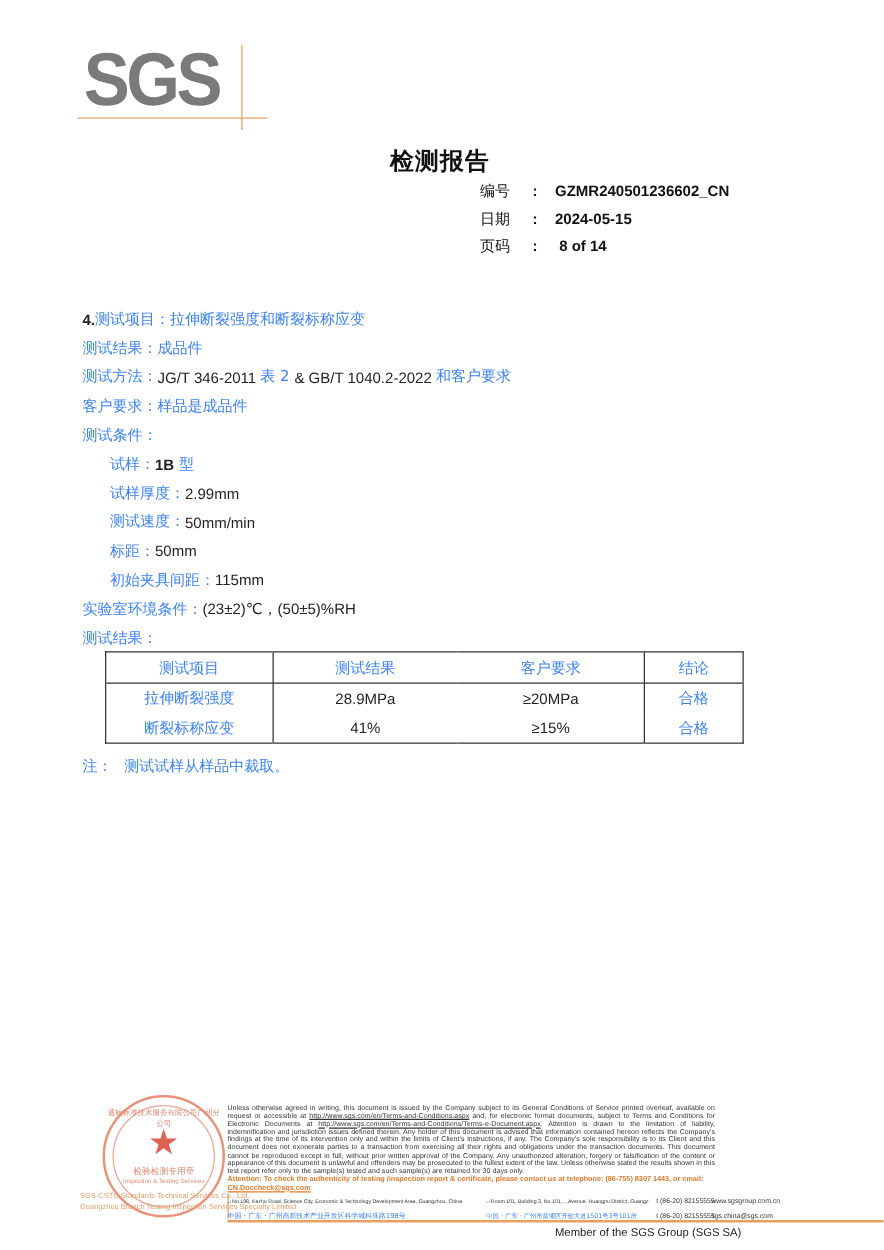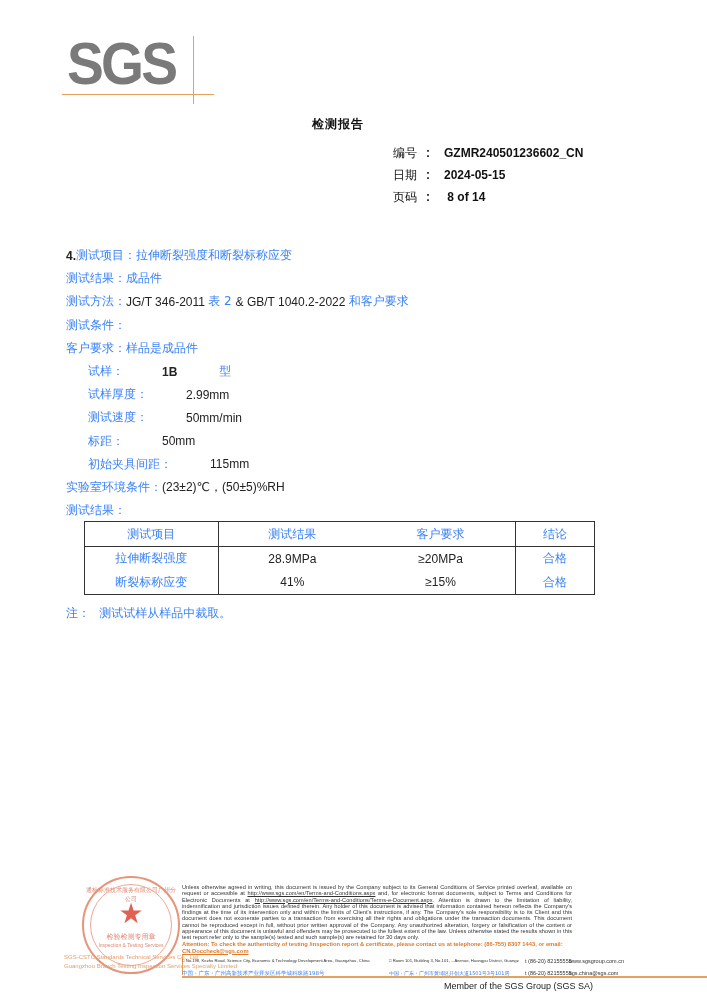--- a/index.html
+++ b/index.html
@@ -6,31 +6,31 @@
   html, body { width: 707px; height: 1000px; background: #ffffff; overflow: hidden; }
   body { position: relative; font-family: "Liberation Sans", "DejaVu Sans", sans-serif; color: #222; }
 
   
   .logo { position: absolute; left: 48px; top: 26px; width: 150px; height: 80px; }
   .logo-text { position: absolute; left: 19px; top: 8px; font-family: "Liberation Sans", sans-serif; font-weight: bold; font-size: 60px; letter-spacing: -3px; color: #7a7a7a; transform: scaleX(0.92); transform-origin: left top; line-height: 1; }
   .logo-hline { position: absolute; left: 14px; top: 68px; width: 152px; height: 1px; background: #e8a060; }
   .logo-vline { position: absolute; left: 145px; top: 10px; width: 1px; height: 68px; background: #e8a060; }
 
   
-  .title { position: absolute; left: 312px; top: 116px; font-family: "DejaVu Serif", serif; font-size: 12px; font-weight: bold; color: #111; letter-spacing: 1px; }
+  .title { position: absolute; left: 312px; top: 116px; font-family: "DejaVu Serif", serif; font-size: 19px; font-weight: bold; color: #111; letter-spacing: 1px; }
   .meta { position: absolute; left: 384px; top: 142px; font-size: 12px; font-weight: bold; color: #111; }
   .meta-row { display: flex; height: 22px; align-items: center; }
-  .meta-label { width: 42px; font-family: "DejaVu Sans", sans-serif; font-weight: normal; font-size: 12px; text-align: center; }
+  .meta-label { width: 42px; font-family: "DejaVu Sans", sans-serif; font-weight: normal; font-size: 12px; }
   .meta-colon { width: 18px; }
   .meta-value { font-family: "Liberation Sans", sans-serif; font-weight: bold; }
 
   
   .body-text { position: absolute; left: 66px; top: 244px; font-size: 12px; color: #222; }
   .line { height: 23.2px; display: flex; align-items: center; white-space: nowrap; }
-  .indent { padding-left: 22px; gap: 38px; }
+  .indent { padding-left: 22px; }
   .cjk { font-family: "DejaVu Sans", sans-serif; color: #3b82f6; }
   .bold { font-weight: bold; }
 
   
   .result-table { position: absolute; left: 84px; top: 521px; width: 511px; border-collapse: collapse; font-size: 12px; }
   .result-table td, .result-table th { font-weight: normal; text-align: center; }
   .result-table th { height: 25px; border-bottom: 1px solid #333; }
   .result-table { border: 1.3px solid #333; }
   .result-table .col-div { border-right: 1px solid #333; }
   .result-table td { height: 24px; }
@@ -103,25 +103,25 @@
     <span class="cjk">成品件</span>
   </div>
   <div class="line">
     <span class="cjk">测试方法：</span>
     <span style="white-space:pre">JG/T 346-2011 </span>
     <span class="cjk" style="white-space:pre">表 2 </span>
     <span style="white-space:pre">&amp; GB/T 1040.2-2022 </span>
     <span class="cjk">和客户要求</span>
   </div>
   <div class="line">
-    <span class="cjk">测试条件：</span>
-  </div>
-  <div class="line">
     <span class="cjk">客户要求：</span>
     <span class="cjk">样品是成品件</span>
+  </div>
+  <div class="line">
+    <span class="cjk">测试条件：</span>
   </div>
   <div class="line indent">
     <span class="cjk">试样：</span>
     <span class="bold">1B</span>
     <span class="cjk" style="white-space:pre"> 型</span>
   </div>
   <div class="line indent">
     <span class="cjk">试样厚度：</span>
     <span>2.99mm</span>
   </div>

